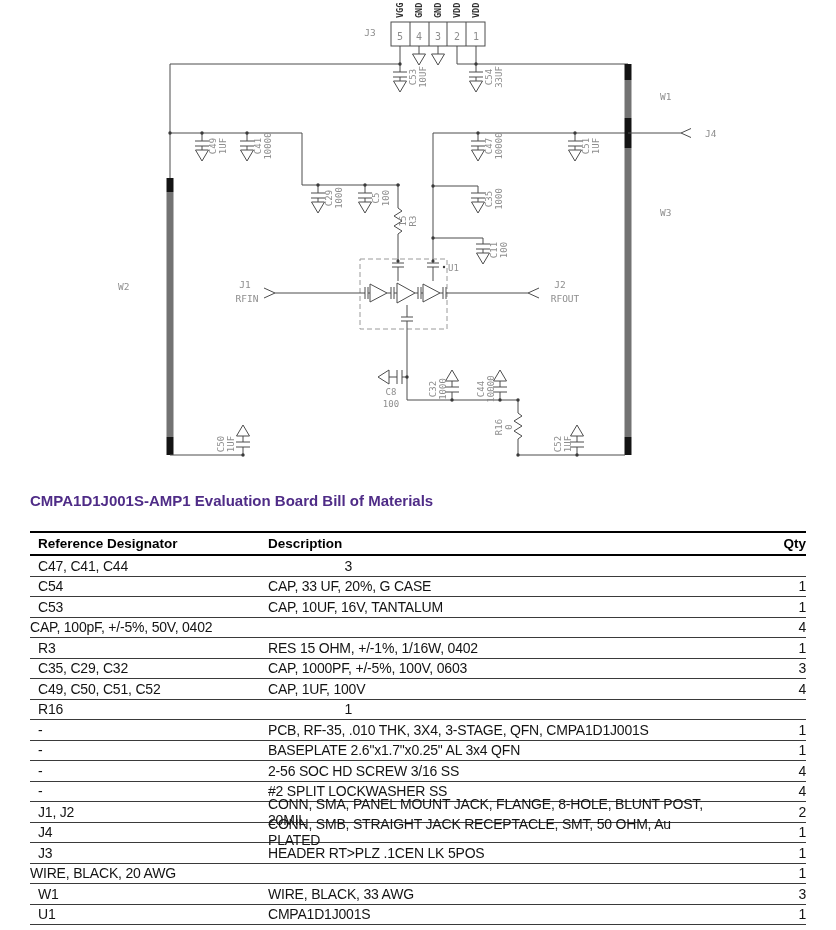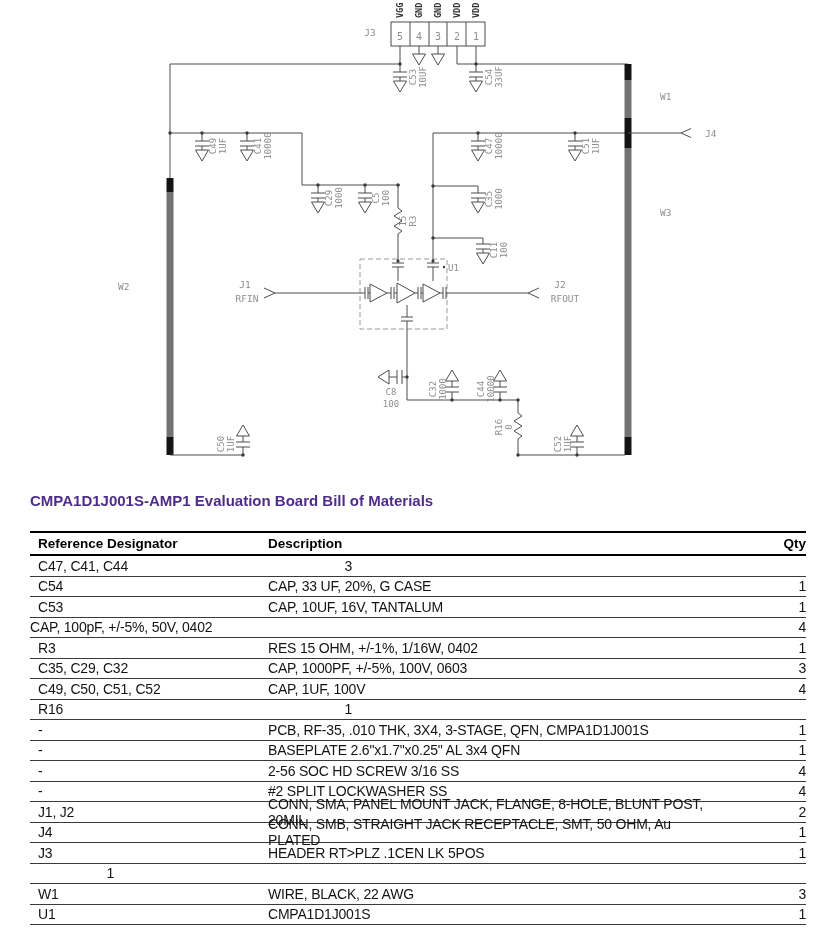--- a/index.html
+++ b/index.html
@@ -374,26 +374,27 @@
     <div class="col-qty">1</div>
   </div>
 
   <div class="bom-row">
     <div class="col-ref">J3</div>
     <div class="col-desc">HEADER RT&gt;PLZ .1CEN LK 5POS</div>
     <div class="col-qty">1</div>
   </div>
 
   <div class="bom-row">
+    <div class="col-desc">WIRE, BLACK, 20 AWG</div>
     <div class="col-qty">1</div>
   </div>
 
   <div class="bom-row">
     <div class="col-ref">W1</div>
-    <div class="col-desc">WIRE, BLACK, 22 AWG</div>
+    <div class="col-desc">WIRE, BLACK, 33 AWG</div>
     <div class="col-qty">3</div>
   </div>
 
   <div class="bom-row">
     <div class="col-ref">U1</div>
     <div class="col-desc">CMPA1D1J001S</div>
     <div class="col-qty">1</div>
   </div>
 </div>
 </div>

